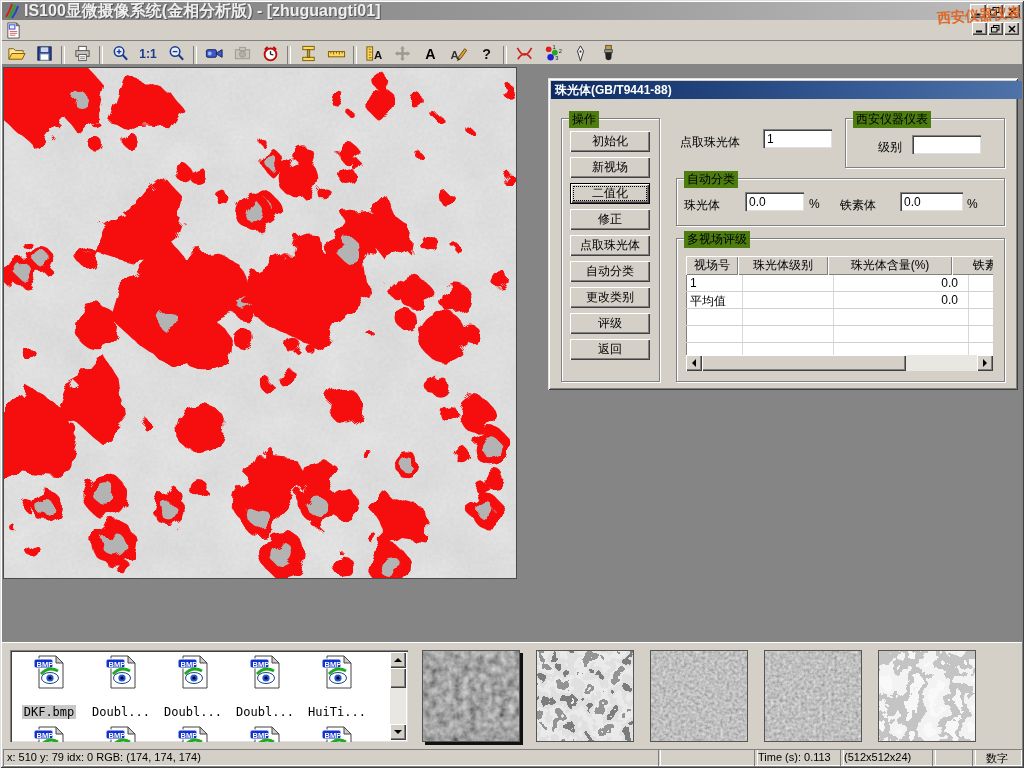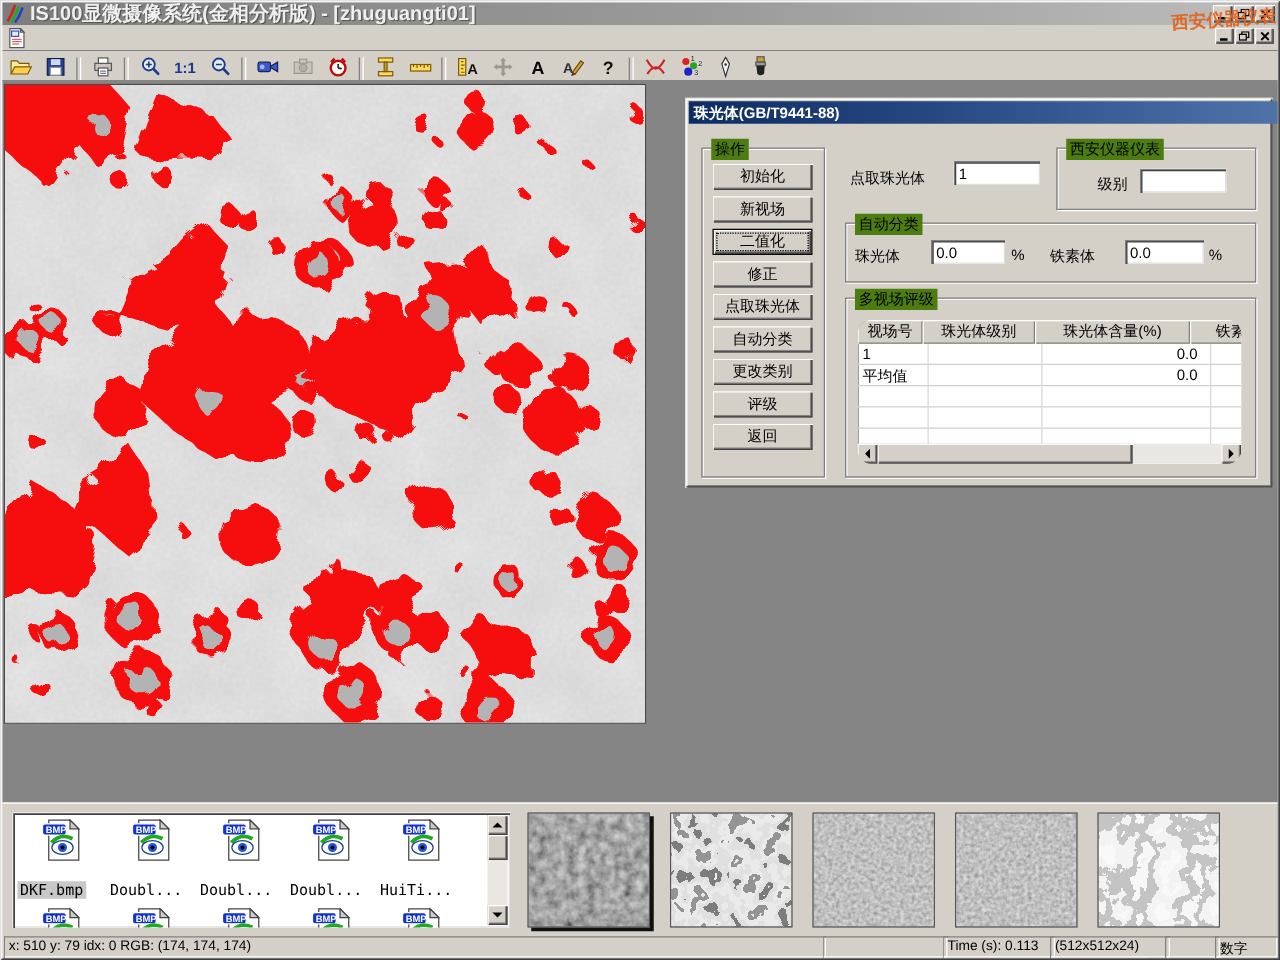--- a/index.html
+++ b/index.html
@@ -57,21 +57,21 @@
   .btn95{background:#d4d0c8;box-shadow:inset 1px 1px #fff,inset -1px -1px #404040,inset -2px -2px #808080;
        display:flex;align-items:center;justify-content:center;font-size:12px;white-space:nowrap;}
   .opbtn{width:80px;height:21px;margin-bottom:5px;}
   .opbtn.focused{border:1px solid #000;outline:1px dotted #000;outline-offset:-4px;width:78px;height:19px;}
   .dlabel{position:absolute;font-size:12px;white-space:nowrap;}
   .field{position:absolute;background:#fff;box-shadow:inset 1px 1px #808080,inset 2px 2px #404040,inset -1px -1px #dfdfdf;
        font-size:12px;padding:3px 3px 0 4px;overflow:hidden;white-space:nowrap;}
 
   
   .mtable{position:absolute;left:138px;top:178px;width:307px;height:115px;background:#fff;
-       box-shadow:inset 1px 1px #808080,inset -1px -1px #fff;overflow:hidden;border-radius:11px;}
+       box-shadow:inset 1px 1px #808080,inset -1px -1px #fff;overflow:hidden;}
   .trow{display:flex;height:16px;border-bottom:1px solid #d0d0d0;}
   .thead{display:flex;height:19px;}
   .hcell{background:#d4d0c8;box-shadow:inset 1px 1px #fff,inset -1px -1px #808080;
        display:flex;align-items:center;justify-content:center;flex:0 0 auto;font-size:12px;overflow:hidden;white-space:nowrap;}
   .tcell{flex:0 0 auto;border-right:1px solid #d8d8d8;font-size:12px;padding-top:1px;overflow:hidden;white-space:nowrap;}
   .c0{width:52px;}.c1{width:90px;}.c2{width:124px;}.c3{width:120px;}
   .tcell.c0{padding-left:4px;}
   .tcell.num{text-align:right;padding-right:10px;}
   .hscroll{position:absolute;left:0px;bottom:0px;width:307px;height:16px;background:#e9e7e2;display:flex;}
   .sarrow{width:16px;height:16px;background:#d4d0c8;flex:0 0 auto;
@@ -84,21 +84,21 @@
   .tri.left{border-right-color:#000;border-left-width:0;}
   .tri.right{border-left-color:#000;border-right-width:0;}
   .tri.up{border-bottom-color:#000;border-top-width:0;}
   .tri.down{border-top-color:#000;border-bottom-width:0;}
 
   
   .bottompanel{position:absolute;left:2px;top:642px;width:1020px;height:106px;background:#d4d0c8;
        border-top:1px solid #fff;}
   .filebox{position:absolute;left:8px;top:7px;width:398px;height:92px;background:#fff;
        box-shadow:inset 1px 1px #808080,inset 2px 2px #404040,inset -1px -1px #dfdfdf;overflow:hidden;}
-  .fitem{position:absolute;width:70px;}
+  .fitem{position:absolute;width:70px;text-align:center;}
   .fitem svg{width:34px;height:34px;display:block;margin:0 auto;}
   .flabel{font-family:"DejaVu Sans Mono","Liberation Mono",monospace;font-size:12px;margin-top:2px;
        display:inline-block;padding:0 2px;white-space:nowrap;}
   .flabel.sel{background:#c8c8c8;}
   .vscroll{position:absolute;right:2px;top:2px;width:16px;height:88px;background:#e9e7e2;}
   .vscroll .sarrow{position:absolute;left:0;width:16px;}
   .vthumb{position:absolute;left:0;top:16px;width:16px;height:20px;background:#d4d0c8;
        box-shadow:inset 1px 1px #fff,inset -1px -1px #404040,inset -2px -2px #808080;}
   .thumb{position:absolute;top:7px;width:96px;height:90px;border:1px solid #555;background:#999;}
   .thumb.selshadow{box-shadow:3px 3px 0 #111;}
@@ -790,15 +790,15 @@
       <rect width="96" height="90" filter="url(#t5)"></rect>
     </svg>
   </div>
 
   <div class="statusbar">
     <div class="sb" style="left:1px;width:650px">x: 510 y: 79  idx: 0  RGB: (174, 174, 174)</div>
     <div class="sb" style="left:656px;width:92px"></div>
     <div class="sb" style="left:752px;width:82px">Time (s): 0.113</div>
     <div class="sb" style="left:838px;width:88px">(512x512x24)</div>
     <div class="sb" style="left:930px;width:36px"></div>
-    <div class="sb" style="left:970px;width:42px;">数字</div>
+    <div class="sb" style="left:970px;width:42px;text-align:center">数字</div>
   </div>
 </div>
 
 </body></html>

